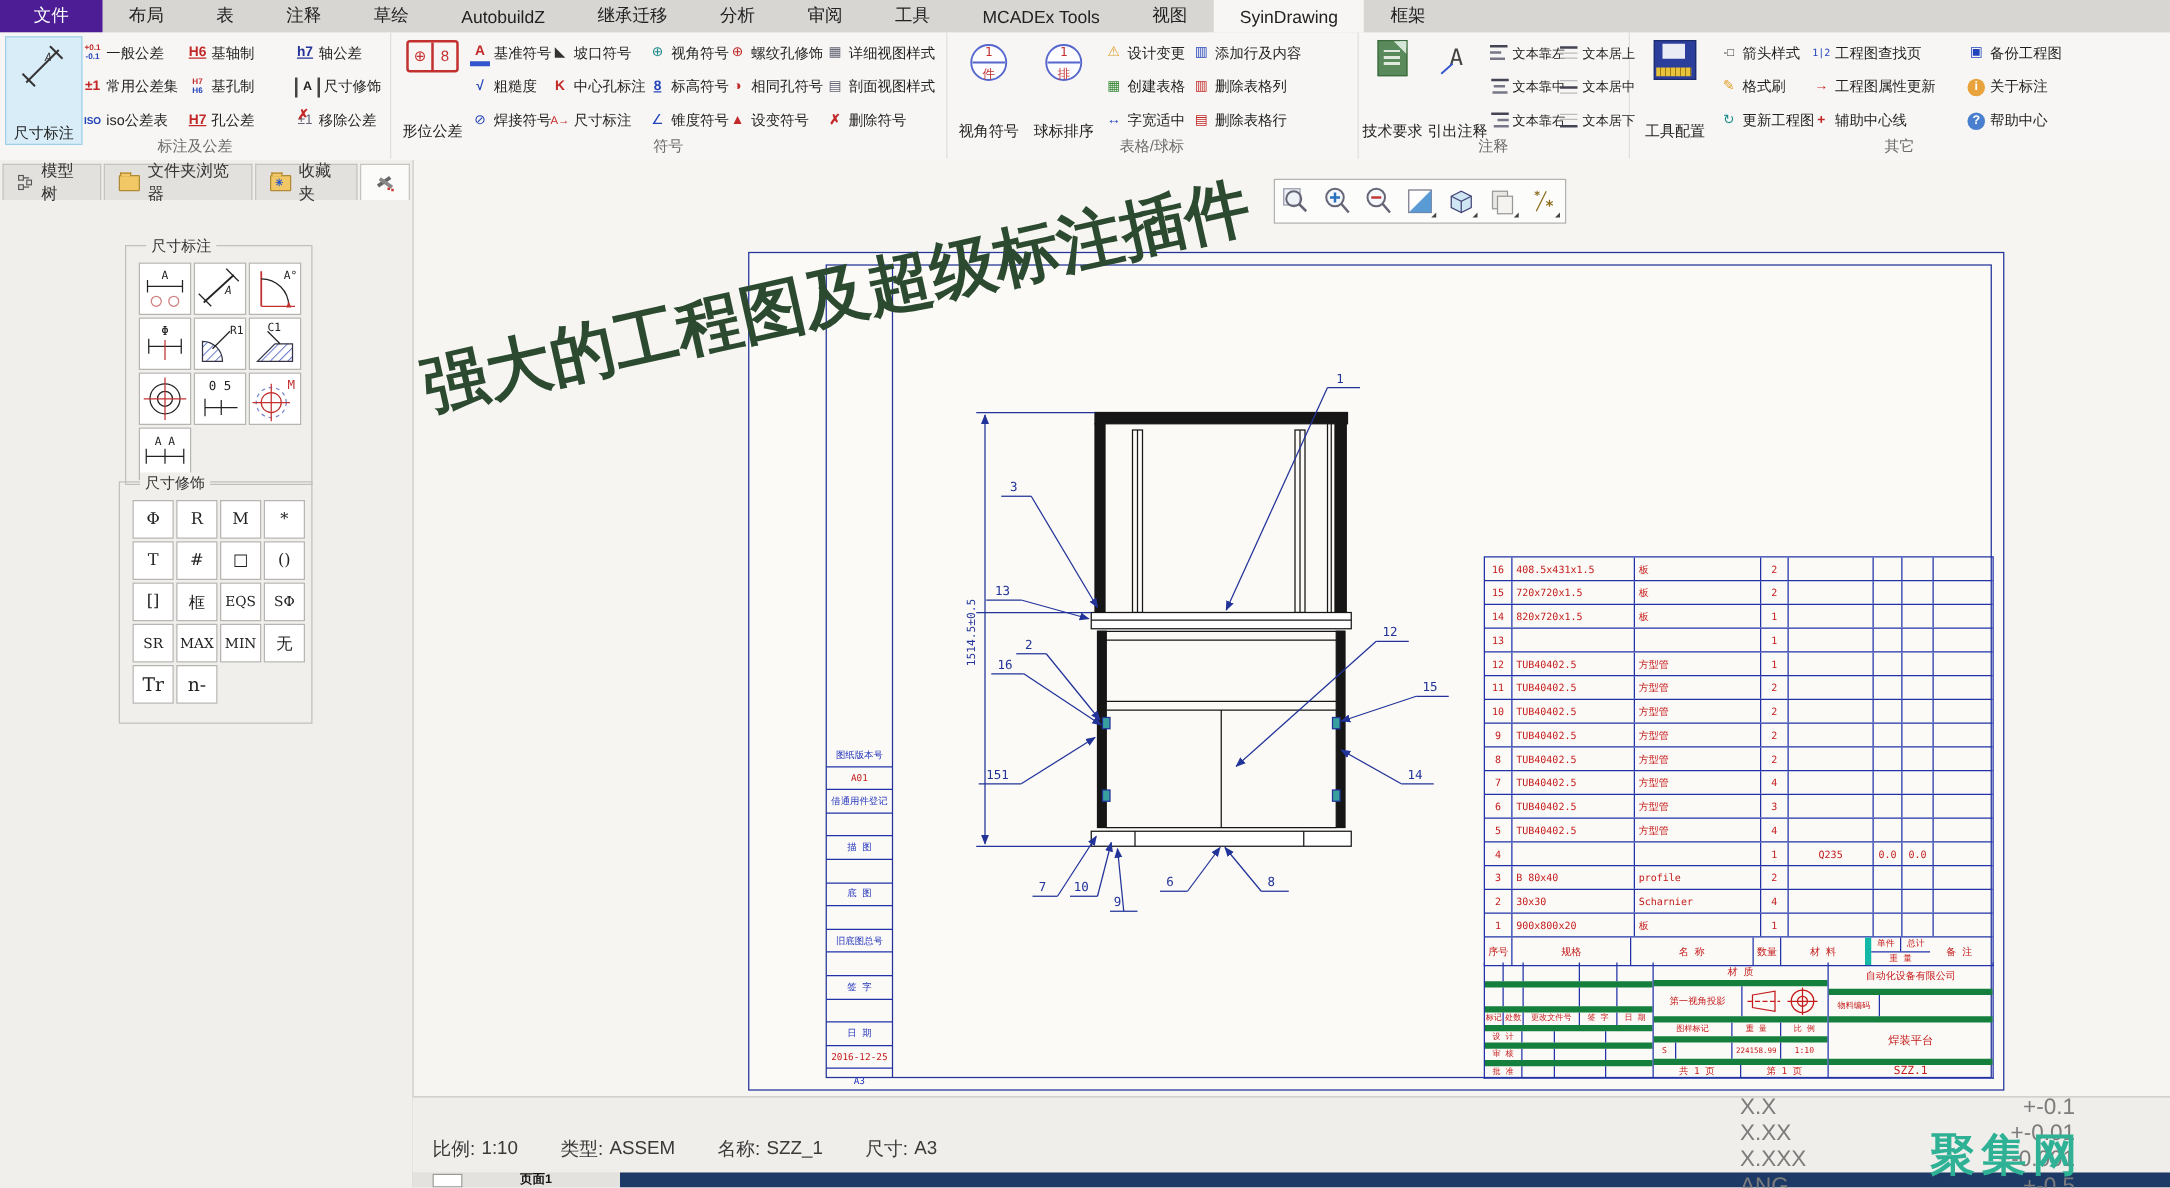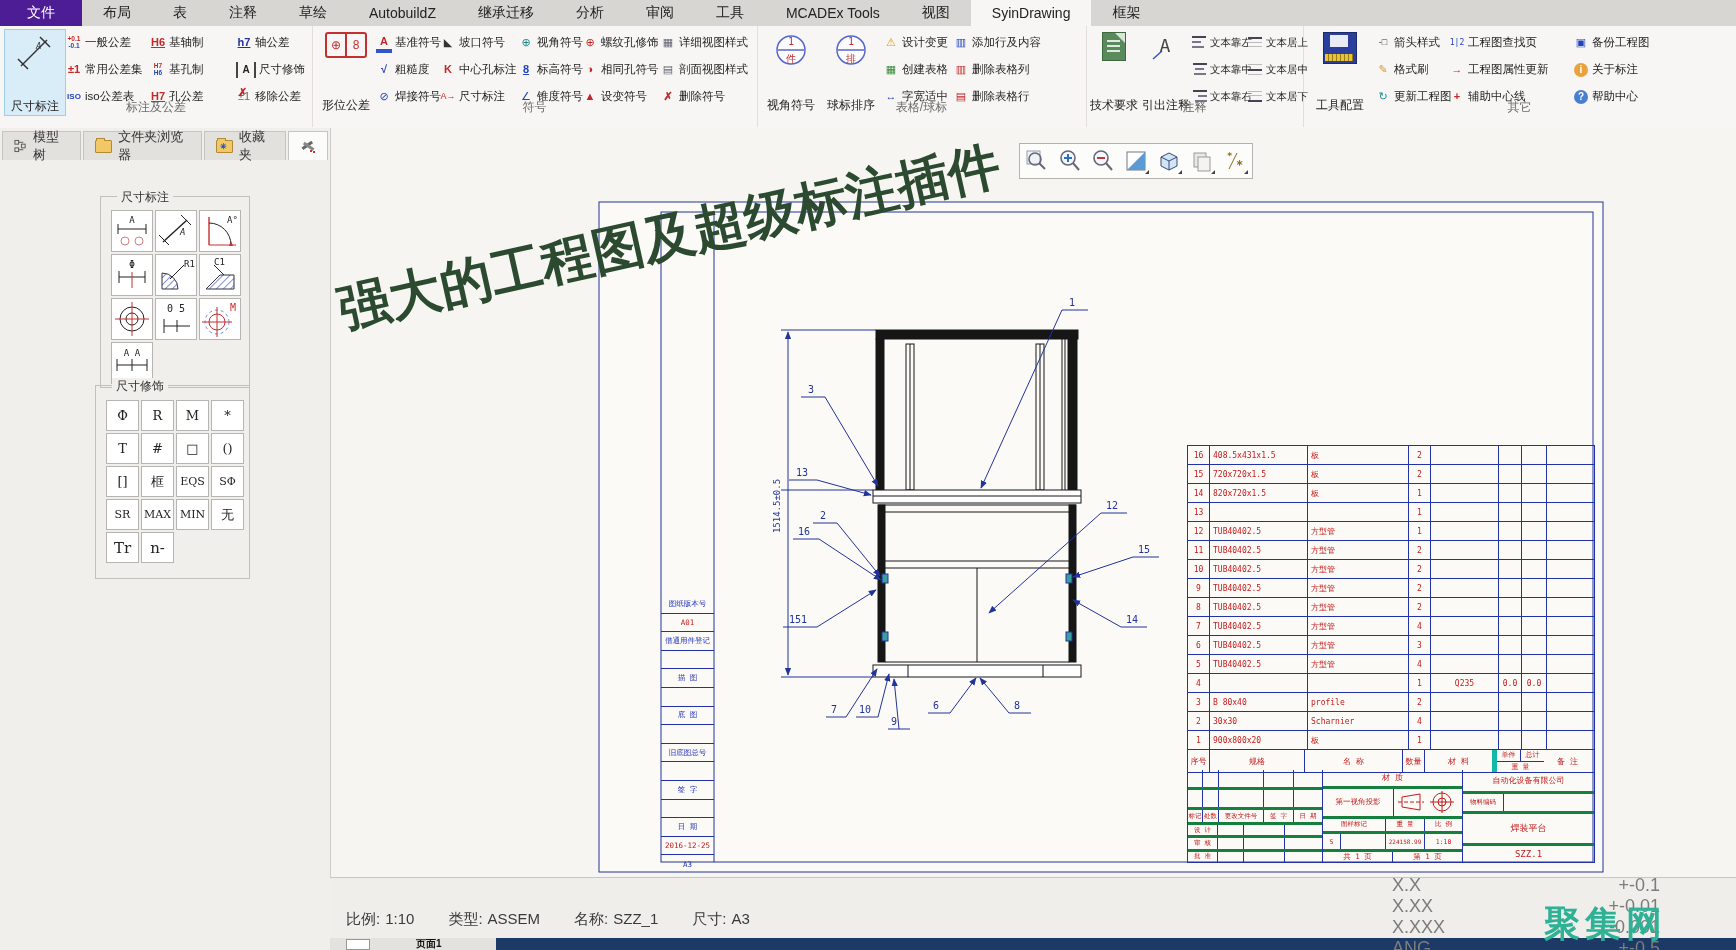--- a/index.html
+++ b/index.html
@@ -6,21 +6,21 @@
   body{width:1736px;height:950px;position:relative;overflow:hidden;background:#e8e6e3;
        font-family:"Liberation Sans",sans-serif;color:#222}
   
   .menubar{position:absolute;left:0;top:0;width:1736px;height:26px;background:#d8d6d3;display:flex;font-size:14px}
   .mtab{display:flex;align-items:center;padding:0 21px;cursor:default;white-space:nowrap}
   .mtab.file{background:#4c1d95;color:#fff;padding:0 27px}
   .mtab.active{background:#f7f6f4}
   
   .ribbon{position:absolute;left:0;top:26px;width:1736px;height:102px;background:#f7f6f4;border-bottom:1px solid #cfccc8}
   .rgroup{position:absolute;top:0;height:101px;border-right:1px solid #e2dfdb}
-  .rglabel{position:absolute;bottom:11px;left:0;width:100%;text-align:center;font-size:12px;color:#6b6b6b}
+  .rglabel{position:absolute;bottom:1px;left:0;width:100%;text-align:center;font-size:12px;color:#6b6b6b}
   .bigbtn{position:absolute;top:3px;height:80px;display:flex;flex-direction:column;align-items:center;
           justify-content:space-between;padding:3px 1px 2px;font-size:12px;text-align:center;line-height:13px}
   .bigbtn.sel{background:#d9edf8;border:1px solid #9ecfe8}
   .rcol{position:absolute;top:3px;display:flex;flex-direction:column}
   .ri{height:27px;display:flex;align-items:center;gap:3px;font-size:11.5px;color:#1f1f1f;white-space:nowrap}
   .g4 .ri{font-size:10.5px}
   .ic{width:16px;height:16px;display:inline-flex;align-items:center;justify-content:center;font-size:11px;flex:none;line-height:1}
   .red{color:#c22828}.blu{color:#2244bb}.grn{color:#3a8a3a}.org{color:#de9a1e}.tel{color:#1a8a8a}
   .gry{color:#667}.nvy{color:#223399}.drk{color:#333}
   .tol2{flex-direction:column;font-size:6.5px;font-weight:bold;font-style:normal}
@@ -103,21 +103,21 @@
   .bh67{width:47px;display:flex;flex-direction:column;border-left:5px solid #14b8a6;font-size:7px}
   .bh67 .t{display:flex;border-bottom:1px solid #2233aa;flex:1}
   .bh67 .t span{flex:1;text-align:center}
   .bh67 .t span + span{border-left:1px solid #2233aa}
   .bh67 .b{flex:1;text-align:center}
   
   .tblk{position:absolute;left:856px;top:642px;width:406px;height:92px;border:1px solid #2233aa;border-top:none;display:flex;z-index:4;
         font-family:"DejaVu Sans Mono",monospace;color:#c41a1a}
   .tsec{display:flex;flex-direction:column}
   .tsec + .tsec{border-left:1px solid #2233aa}
-  .trow{display:flex;border-bottom:3px solid #15803d}
+  .trow{display:flex;border-bottom:5px solid #15803d}
   .trow:last-child{border-bottom:none}
   .tc{display:flex;align-items:center;justify-content:center;font-size:6.5px;overflow:hidden;white-space:nowrap}
   .tc + .tc{border-left:1px solid #2233aa}
   
   .toln{position:absolute;left:1392px;top:875px;width:268px;z-index:40;color:#7c7c7c;font-size:18px;line-height:21px}
   .toln div{display:flex;justify-content:space-between}
   .brand{position:absolute;left:1544px;top:900px;z-index:50;font-size:36px;font-weight:bold;color:#2eb195;letter-spacing:5px;white-space:nowrap}
   .status{position:absolute;left:330px;top:877px;width:1406px;height:61px;background:#efeeea;border-top:1px solid #c9c7c3;
           display:flex;align-items:flex-end;padding:0 0 9px 16px;gap:34px;font-size:15px;color:#3a3a3a;box-sizing:border-box}
   .status .pair{display:flex;gap:5px}

